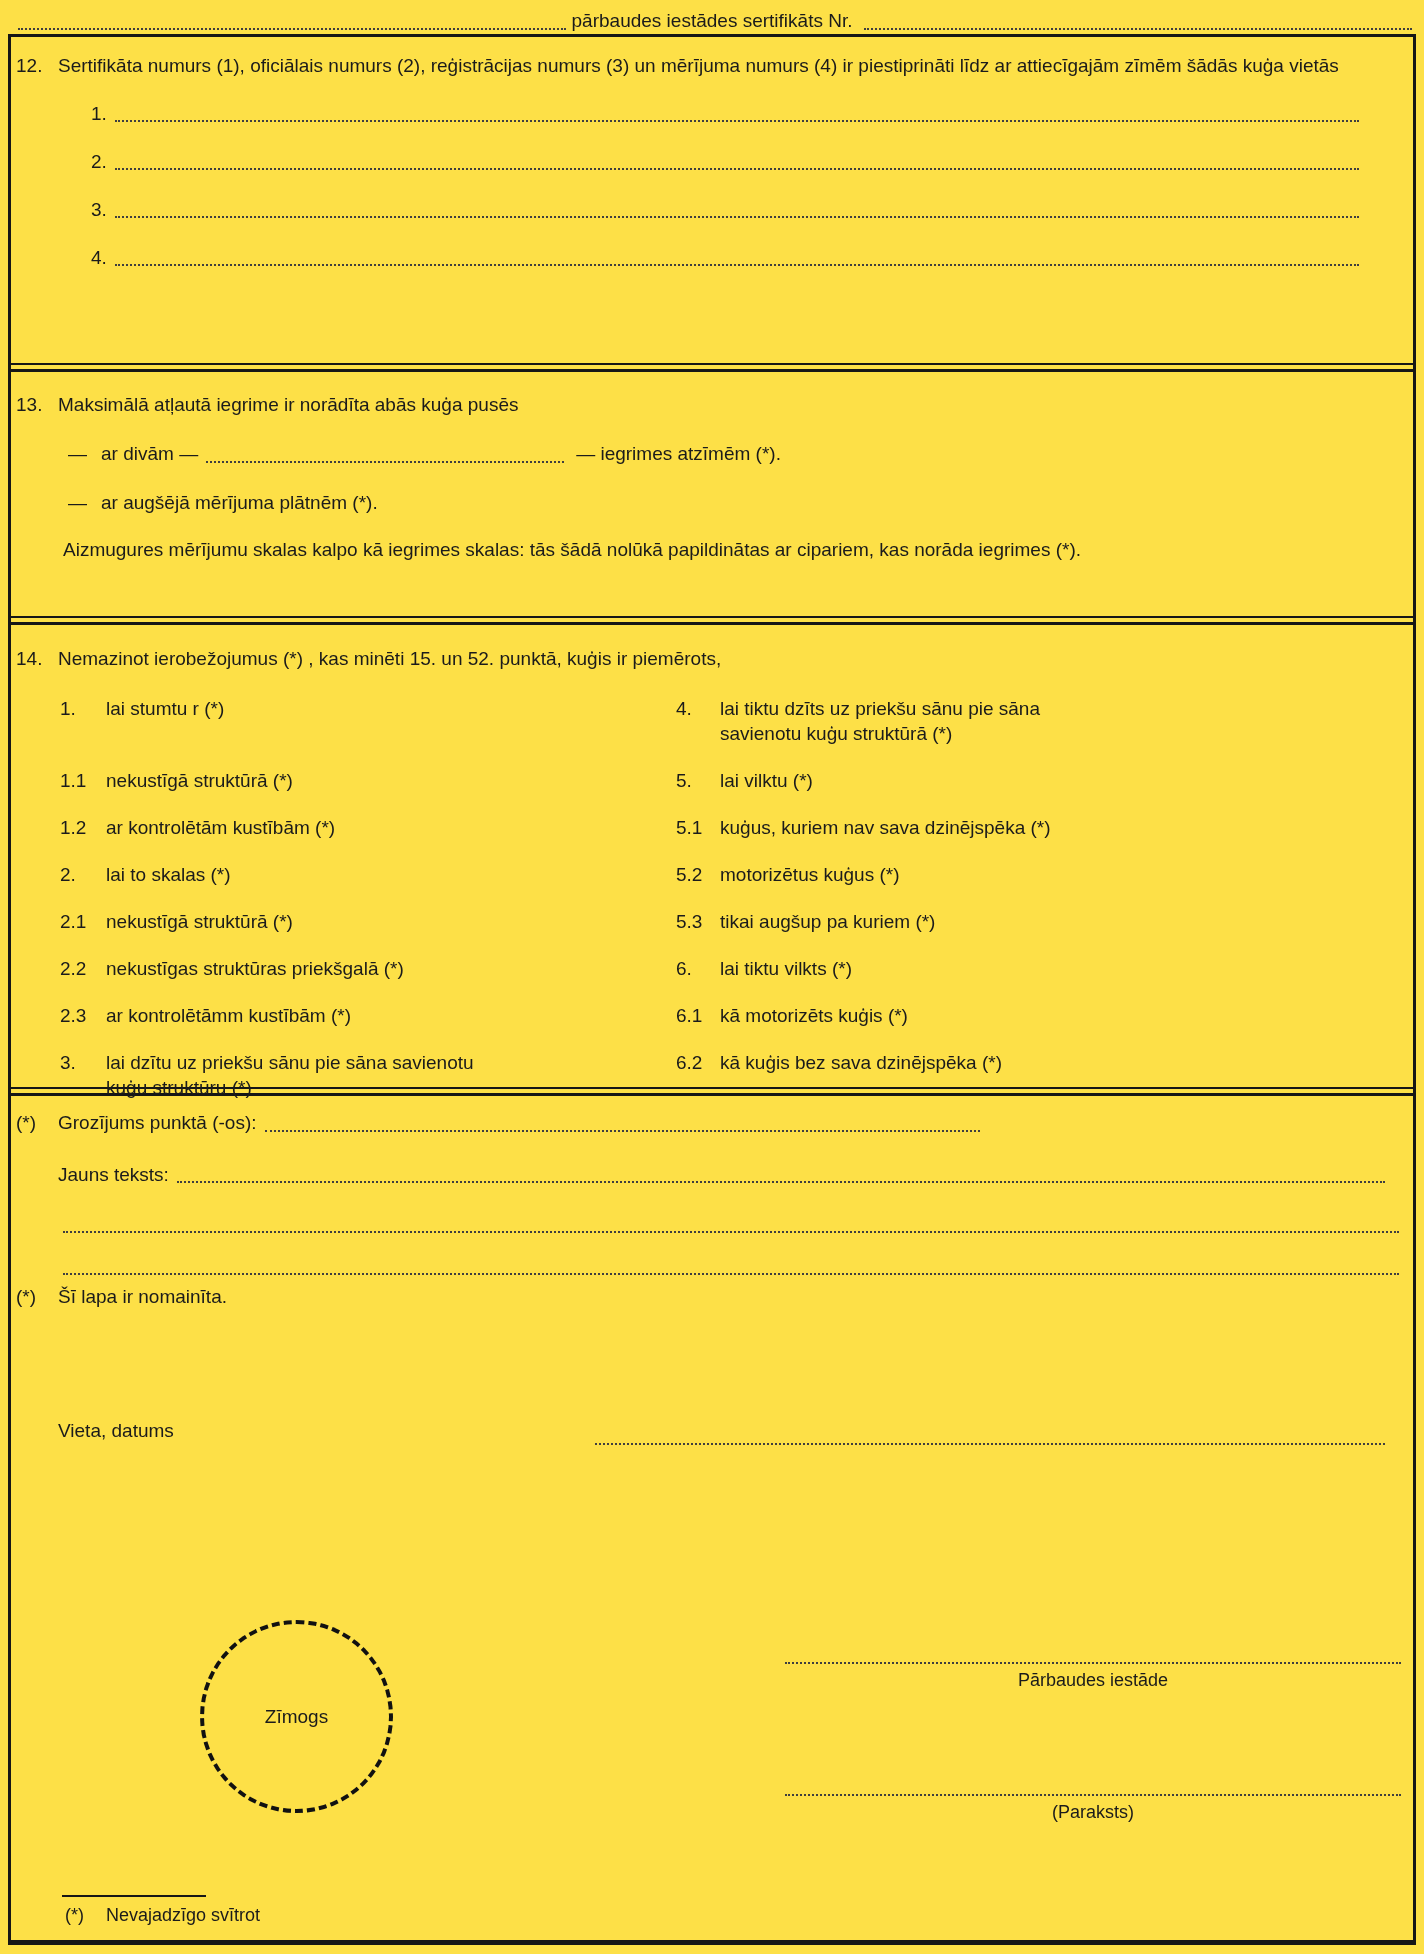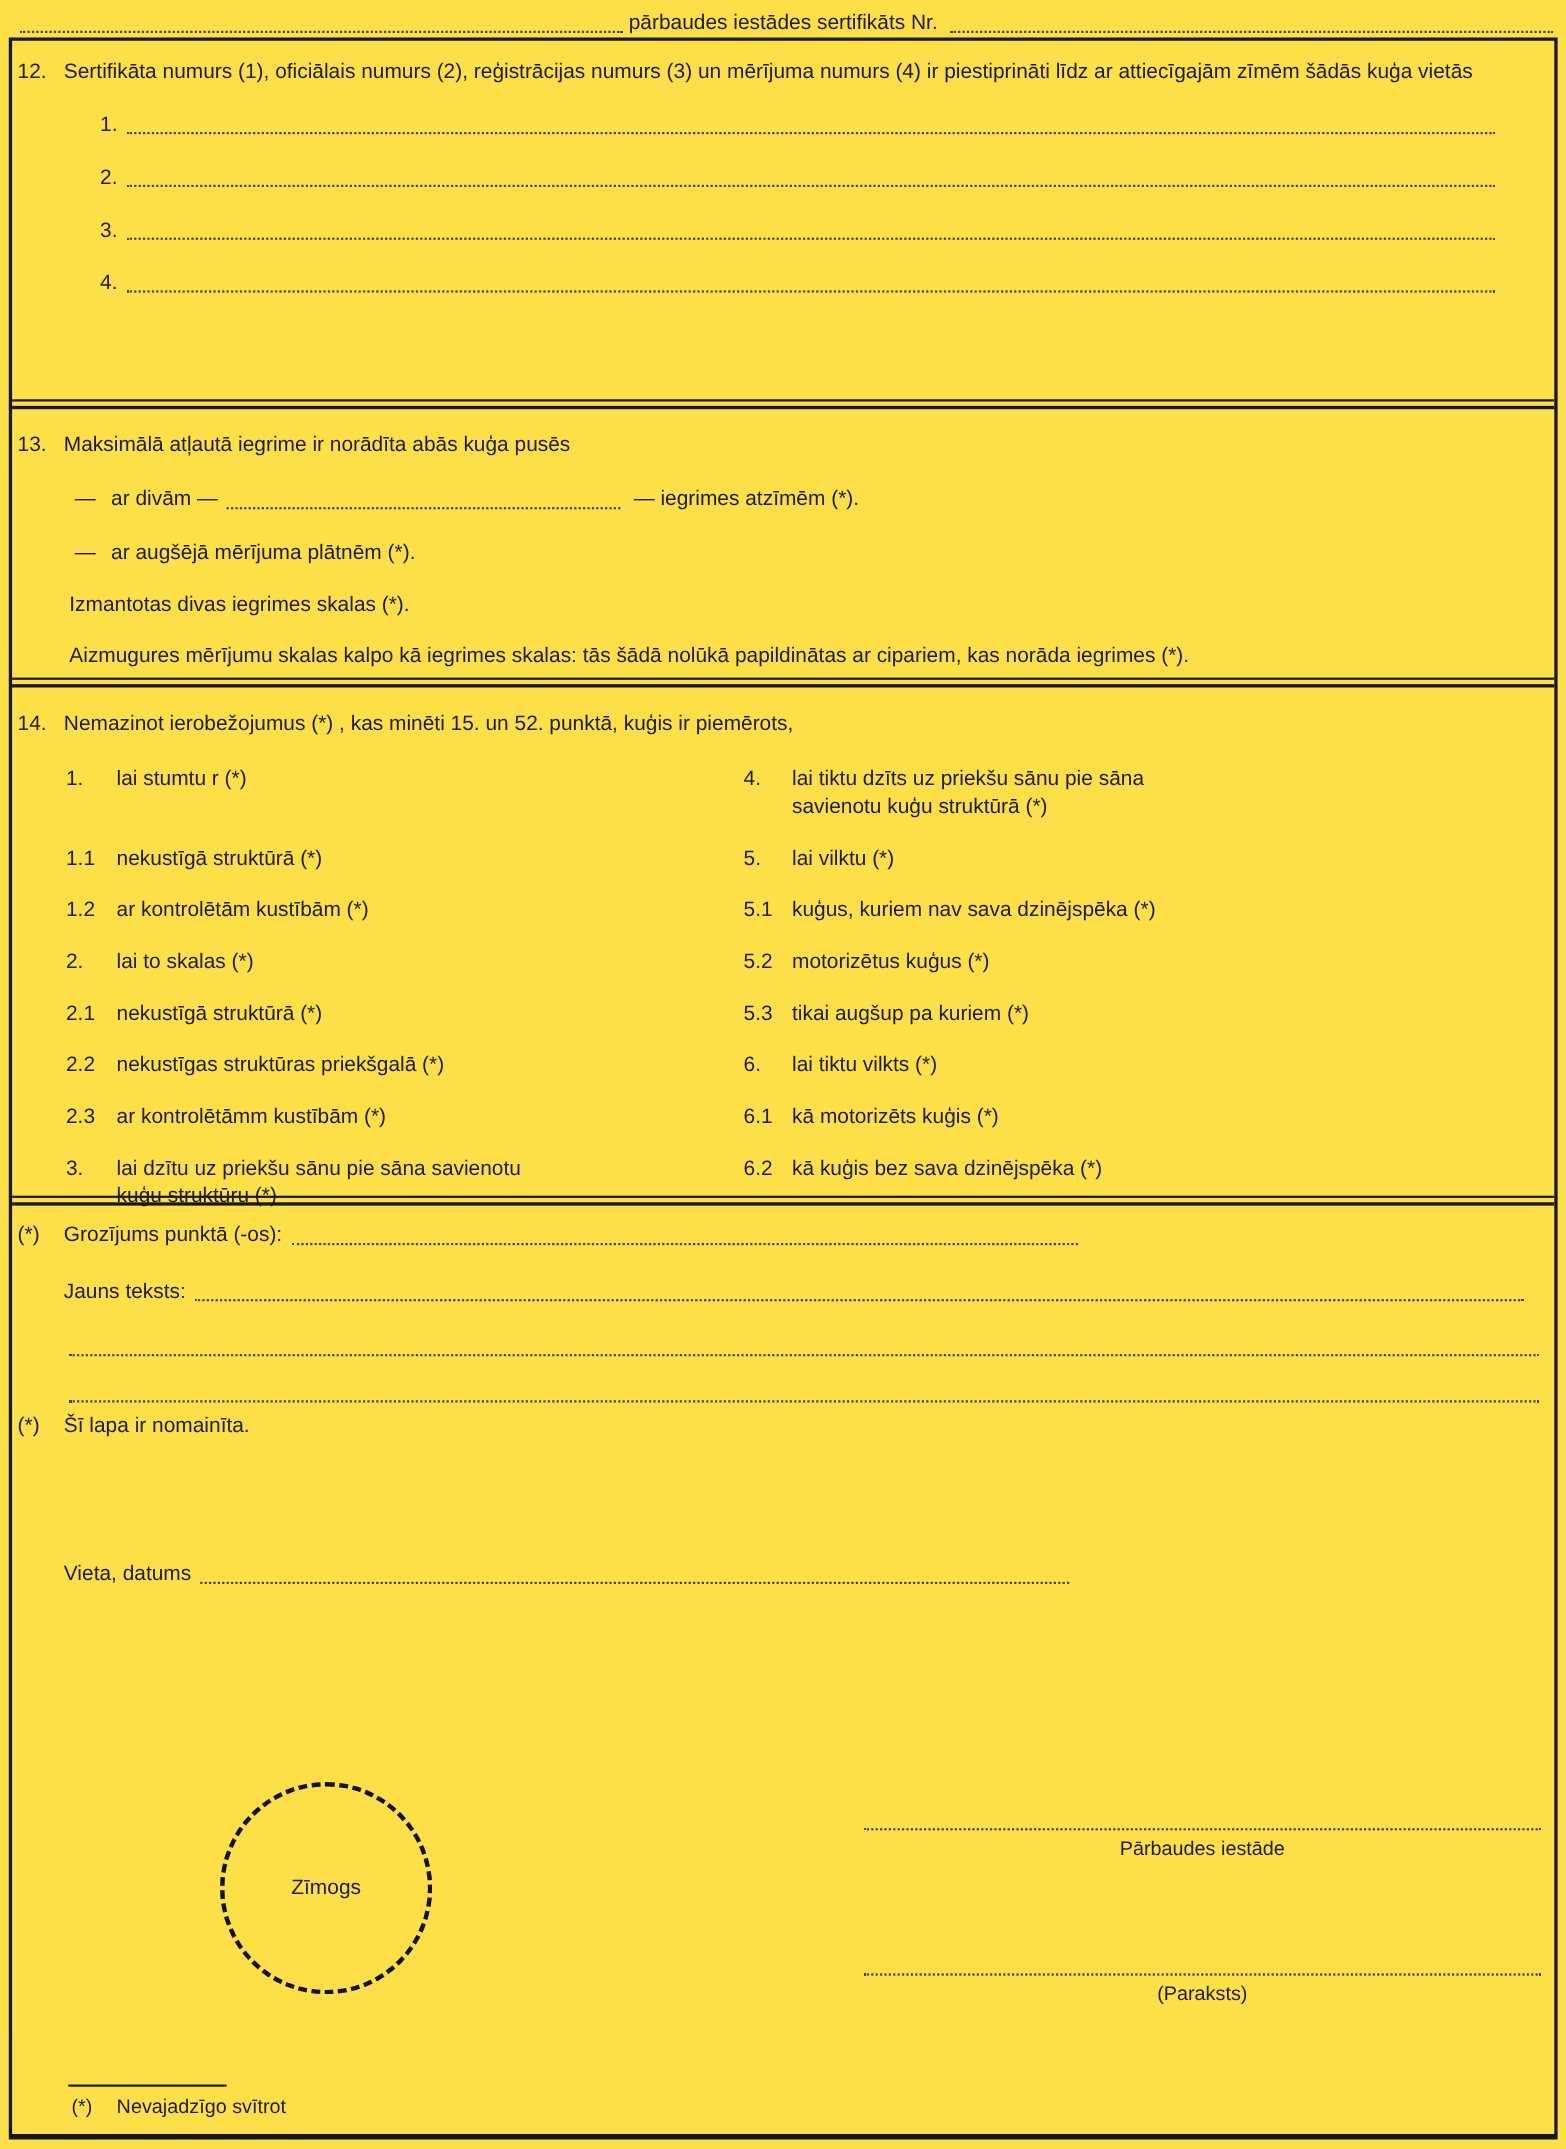--- a/index.html
+++ b/index.html
@@ -161,21 +161,20 @@
       <div class="dash-row">
         <span class="dash">—</span>
         <span>ar divām —</span>
         <span class="dots-fixed" style="width:358px;"></span>
         <span style="padding-left:10px;">— iegrimes atzīmēm (*).</span>
       </div>
       <div class="dash-row">
         <span class="dash">—</span>
         <span>ar augšējā mērījuma plātnēm (*).</span>
       </div>
-      <p class="plain">Izmantotas divas iegrimes skalas (*).</p>
       <p class="plain">Aizmugures mērījumu skalas kalpo kā iegrimes skalas: tās šādā nolūkā papildinātas ar cipariem, kas norāda iegrimes (*).</p>
     </section>
 
     <div class="divider"></div>
 
     <section class="s14">
       <div class="sec-head">
         <span class="sec-num">14.</span>
         <p class="sec-par">Nemazinot ierobežojumus (*) , kas minēti 15. un 52. punktā, kuģis ir piemērots,</p>
       </div>
@@ -239,21 +238,21 @@
       </div>
 
       <div class="full-dotline" style="left:52px; top:135px; width:1336px;"></div>
       <div class="full-dotline" style="left:52px; top:177px; width:1336px;"></div>
 
       <div class="row abs" style="left:0; top:188px; right:26px;">
         <span class="marker-col">(*)</span>
         <span>Šī lapa ir nomainīta.</span>
       </div>
 
-      <div class="row abs" style="left:47px; top:322px; right:26px;">
+      <div class="row abs" style="left:47px; top:322px; right:26px;flex-direction:column;">
         <span>Vieta, datums</span>
         <span class="dots-fixed" style="width:790px;"></span>
       </div>
 
       <div class="stamp" style="left:189px; top:524px;align-items:center;">
         <span>Zīmogs</span>
       </div>
 
       <div class="sig-line" style="top:566px;"></div>
       <div class="sig-label" style="top:572px;">Pārbaudes iestāde</div>

